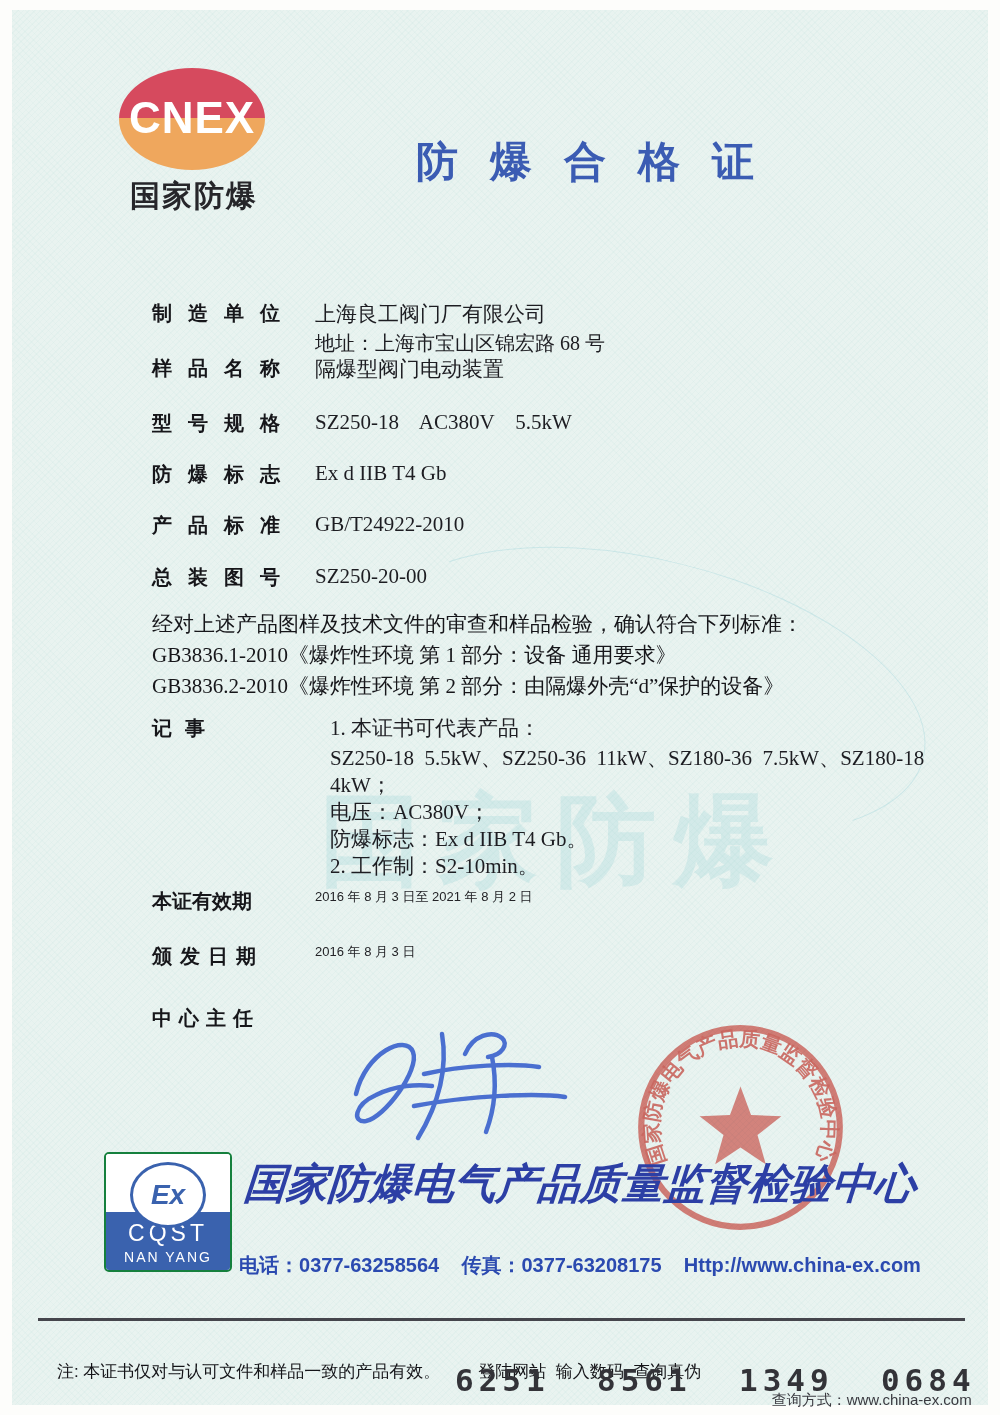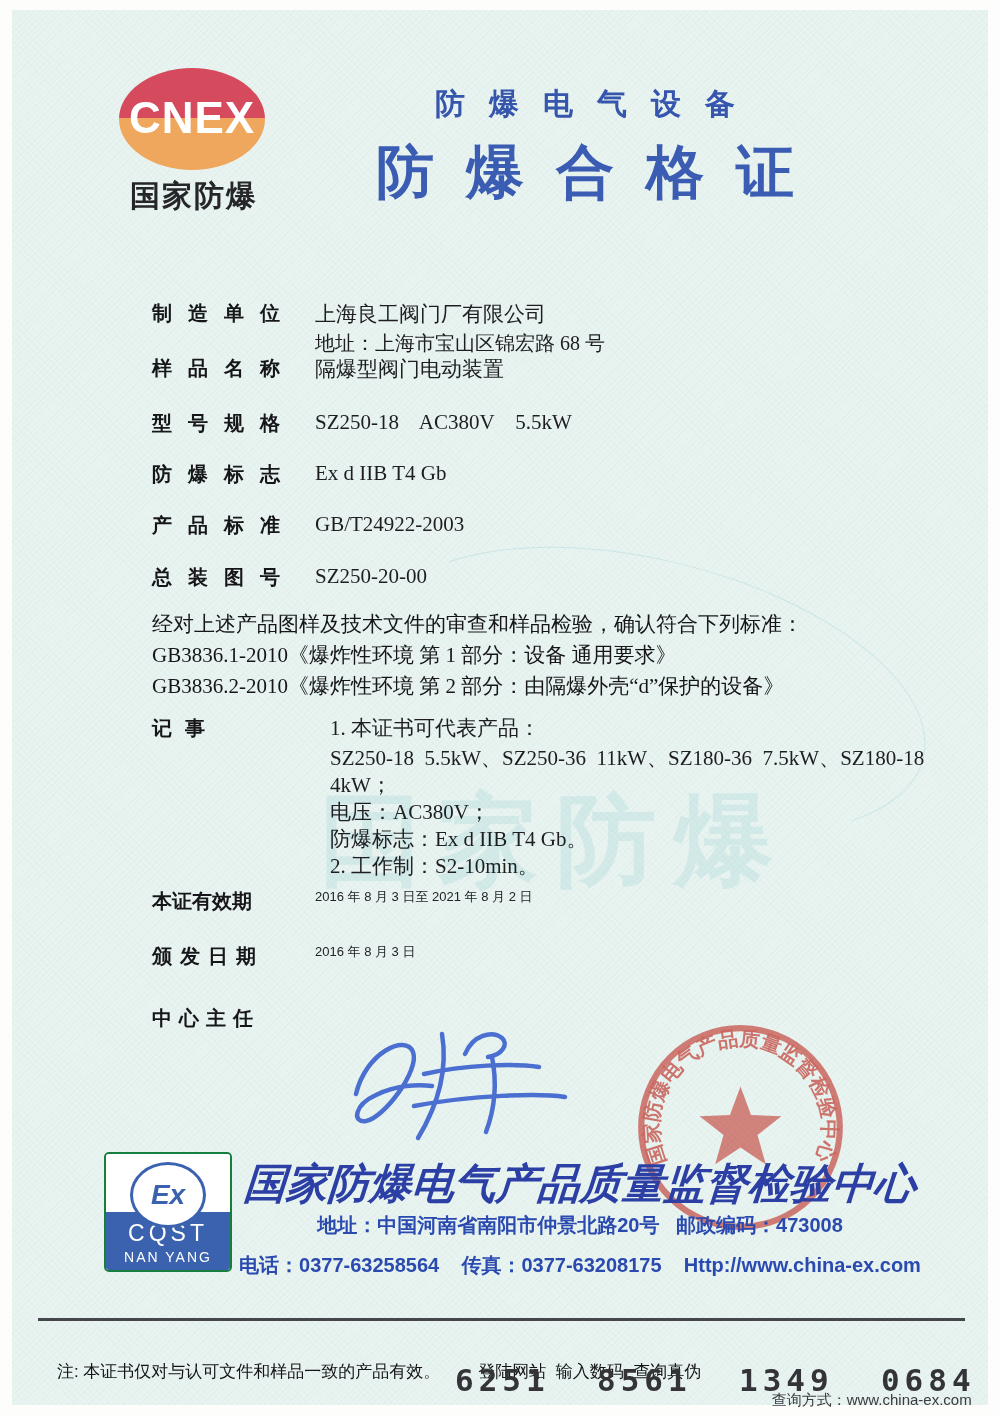--- a/index.html
+++ b/index.html
@@ -37,21 +37,21 @@
 
   
   .super-title{
     left:300px; top:84px; width:570px; text-align:center;
     color:#3556ac; font-family:"Liberation Sans",sans-serif; font-weight:bold;
     font-size:30px; letter-spacing:24px; text-indent:24px; white-space:nowrap;
   }
   .main-title{
     left:280px; top:134px; width:610px; text-align:center;
     color:#3b5cb3; font-family:"Liberation Sans",sans-serif; font-weight:bold;
-    font-size:58px; letter-spacing:32px; text-indent:32px; white-space:nowrap;
+    font-size:42px; letter-spacing:32px; text-indent:32px; white-space:nowrap;
   }
   .number-row{
     left:405px; top:246px; white-space:pre; color:#16161a;
   }
   .number-label{font-family:"Liberation Sans",sans-serif; font-weight:bold; font-size:21px;}
   .number-value{font-size:22px; margin-left:46px;}
 
   
   .flabel{
     font-family:"Liberation Sans",sans-serif; font-weight:600; color:#16161a;
@@ -140,38 +140,37 @@
   <div class="paper abs" style="left:12px;top:10px;width:976px;height:1395px;"></div>
 
   <div class="abs wm-arc"></div>
   <div class="abs watermark">国家防爆</div>
 
   <div class="abs cnex-ellipse">
     <span class="cnex-text">CNEX</span>
   </div>
   <div class="abs cnex-sub">国家防爆</div>
 
-  <div class="abs super-title">防爆电气设备</div>
   <div class="abs main-title">防爆合格证</div>
 
   <div class="abs flabel ls16" style="left:152px;top:300px;">制造单位</div>
   <div class="abs fval" style="left:315px;top:300px;">上海良工阀门厂有限公司</div>
   <div class="abs fextra" style="left:315px;top:330px;">地址：上海市宝山区锦宏路 68 号</div>
 
   <div class="abs flabel ls16" style="left:152px;top:355px;">样品名称</div>
   <div class="abs fval" style="left:315px;top:355px;">隔爆型阀门电动装置</div>
 
   <div class="abs flabel ls16" style="left:152px;top:410px;">型号规格</div>
   <div class="abs fval" style="left:315px;top:410px;">SZ250-18    AC380V    5.5kW</div>
 
   <div class="abs flabel ls16" style="left:152px;top:461px;">防爆标志</div>
   <div class="abs fval" style="left:315px;top:461px;">Ex d IIB T4 Gb</div>
 
   <div class="abs flabel ls16" style="left:152px;top:512px;">产品标准</div>
-  <div class="abs fval" style="left:315px;top:512px;">GB/T24922-2003</div>
+  <div class="abs fval" style="left:315px;top:512px;">GB/T24922-2010</div>
 
   <div class="abs flabel ls16" style="left:152px;top:564px;">总装图号</div>
   <div class="abs fval" style="left:315px;top:564px;">SZ250-20-00</div>
 
   <div class="abs para" style="left:152px;top:610px;">经对上述产品图样及技术文件的审查和样品检验，确认符合下列标准：</div>
   <div class="abs para" style="left:152px;top:641px;">GB3836.1-2010《爆炸性环境 第 1 部分：设备 通用要求》</div>
   <div class="abs para" style="left:152px;top:672px;">GB3836.2-2010《爆炸性环境 第 2 部分：由隔爆外壳“d”保护的设备》</div>
 
   <div class="abs flabel ls13" style="left:152px;top:715px;">记事</div>
   <div class="abs note-line" style="left:330px;top:715px;">1. 本证书可代表产品：</div>
@@ -217,21 +216,20 @@
         <span class="badge-ex">Ex</span>
       </div>
     </div>
     <div class="badge-bottom">
       <span class="badge-cqst">CQST</span>
       <span class="badge-ny">NAN YANG</span>
     </div>
   </div>
 
   <div class="abs org-name">国家防爆电气产品质量监督检验中心</div>
-  <div class="abs org-addr">地址：中国河南省南阳市仲景北路20号   邮政编码：473008</div>
   <div class="abs org-contact">电话：0377-63258564    传真：0377-63208175    Http://www.china-ex.com</div>
 
   <div class="abs divider"></div>
   <div class="abs footer-note">
     <span>注: 本证书仅对与认可文件和样品一致的产品有效。</span><span style="margin-left:38px;">登陆网站  输入数码  查询真伪</span>
   </div>
   <div class="abs code-digits">6251  8561  1349  0684</div>
   <div class="abs query">
     <span>查询方式：</span><span>www.china-ex.com</span>
   </div>

